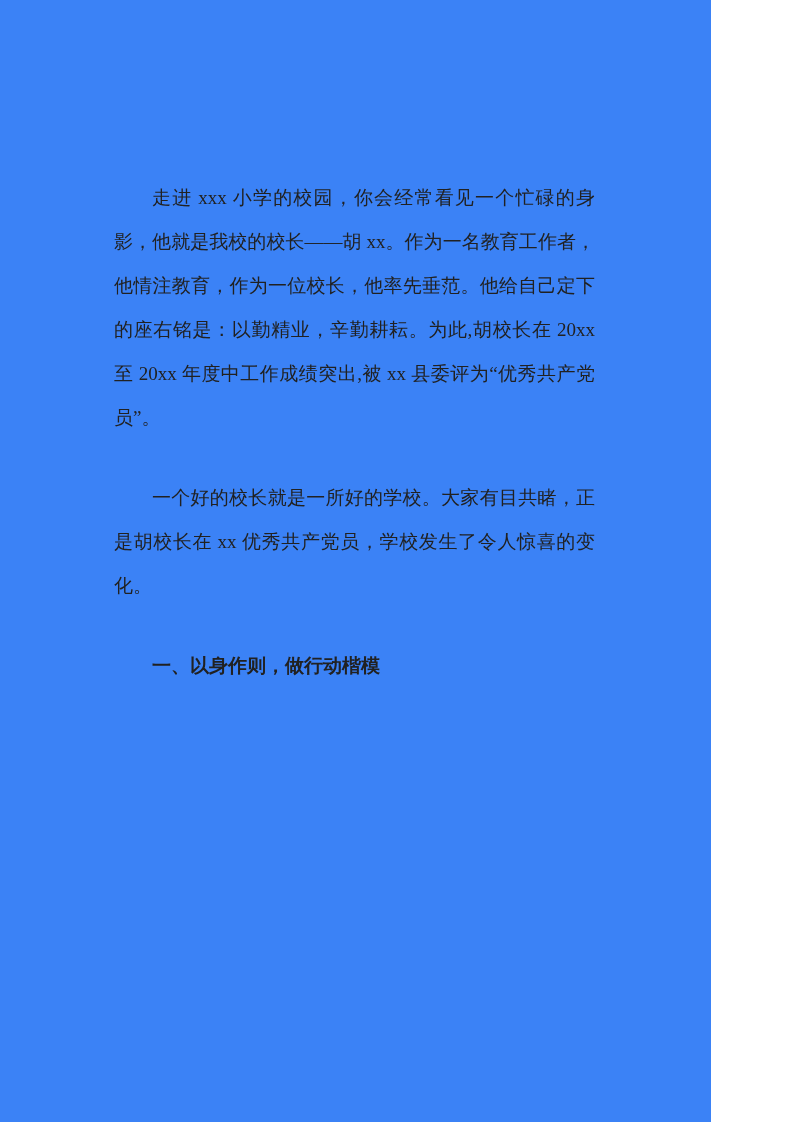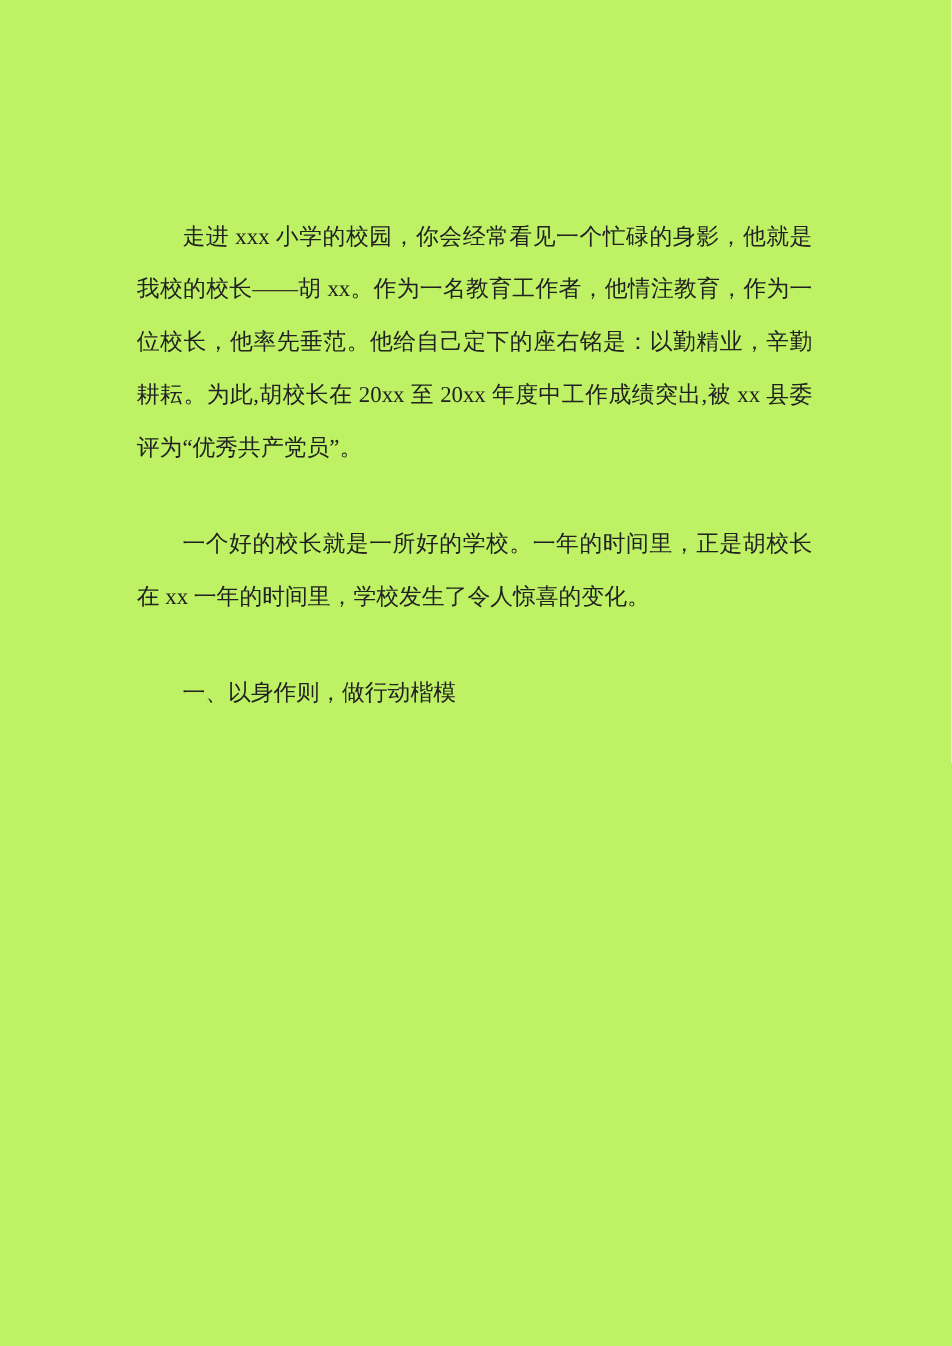--- a/index.html
+++ b/index.html
@@ -2,46 +2,46 @@
 <html><head>
 <meta charset="utf-8">
 <style>
   html, body {
     margin: 0;
     padding: 0;
     background: #ffffff;
   }
   .page {
     position: relative;
-    width: 793px;
+    width: 711px;
     height: 1122px;
-    background: #bef264;
+    background: #3b82f6;
     overflow: hidden;
     box-sizing: border-box;
   }
   .content {
     box-sizing: border-box;
     padding: 176px 116px 0 114px;
     font-family: "Liberation Serif", "DejaVu Serif", serif;
     font-size: 19px;
     line-height: 44px;
     color: #212121;
     text-align: justify;
     text-justify: inter-ideograph;
   }
   .para {
     margin: 0 0 36px 0;
     text-indent: 2em;
   }
   .para.heading {
-    font-weight: normal;
+    font-weight: bold;
   }
 </style>
 </head>
 <body>
 
 <div class="page">
   <div class="content">
     <p class="para">走进 xxx 小学的校园，你会经常看见一个忙碌的身影，他就是我校的校长——胡 xx。作为一名教育工作者，他情注教育，作为一位校长，他率先垂范。他给自己定下的座右铭是：以勤精业，辛勤耕耘。为此,胡校长在 20xx 至 20xx 年度中工作成绩突出,被 xx 县委评为“优秀共产党员”。</p>
-    <p class="para">一个好的校长就是一所好的学校。一年的时间里，正是胡校长在 xx 一年的时间里，学校发生了令人惊喜的变化。</p>
+    <p class="para">一个好的校长就是一所好的学校。大家有目共睹，正是胡校长在 xx 优秀共产党员，学校发生了令人惊喜的变化。</p>
     <p class="para heading">一、以身作则，做行动楷模</p>
   </div>
 </div>
 
 </body></html>

